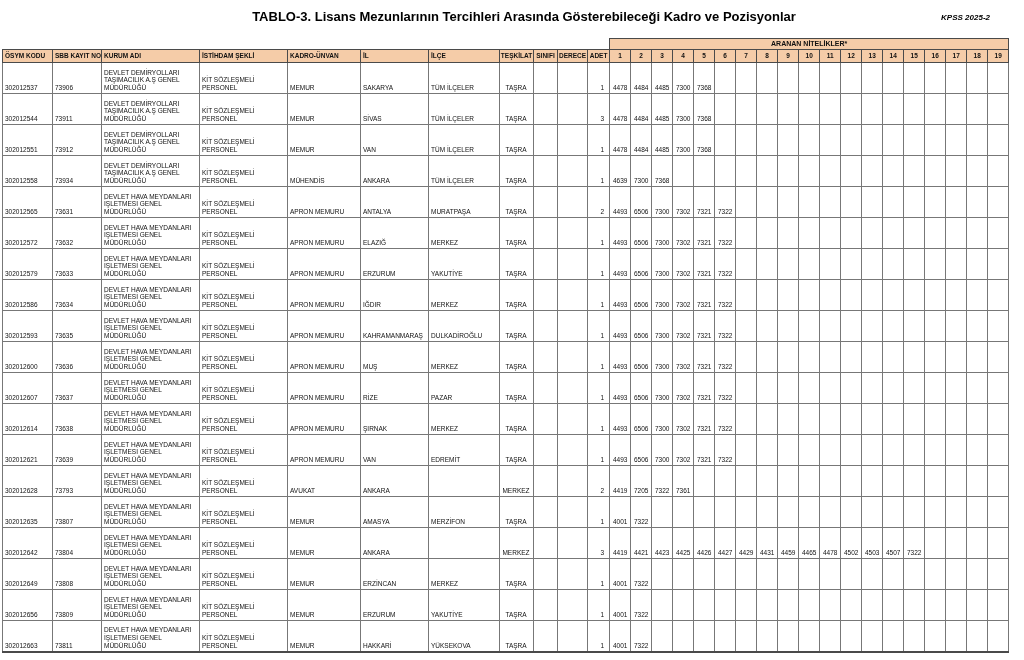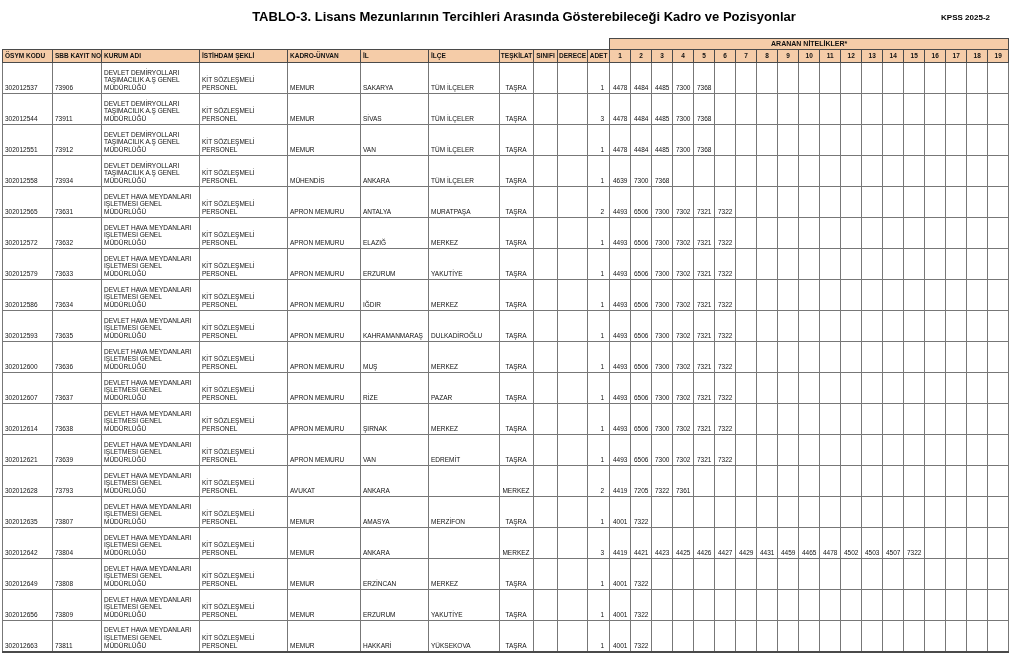--- a/index.html
+++ b/index.html
@@ -9,21 +9,21 @@
     background:#ffffff; overflow:hidden;
     font-family:"Liberation Sans", sans-serif;
     color:#111;
   }
   .title {
     position:absolute; top:9px; left:0; width:1024px;
     text-align:center; font-size:13px; font-weight:bold; color:#000;padding-left:24px;
   }
   .kpss {
     position:absolute; top:13px; right:34px;
-    font-size:8px; font-weight:600; color:#000;
+    font-size:8px; font-weight:600; color:#000;font-style:italic;
   }
   table.grid {
     position:absolute; left:2px; top:38px;
     width:1006px; table-layout:fixed;
     border-collapse:collapse;
   }
   .grid th, .grid td {
     border:1px solid var(--grid-line,#777);
     font-size:6.5px; line-height:1.2; overflow:hidden;
   }

